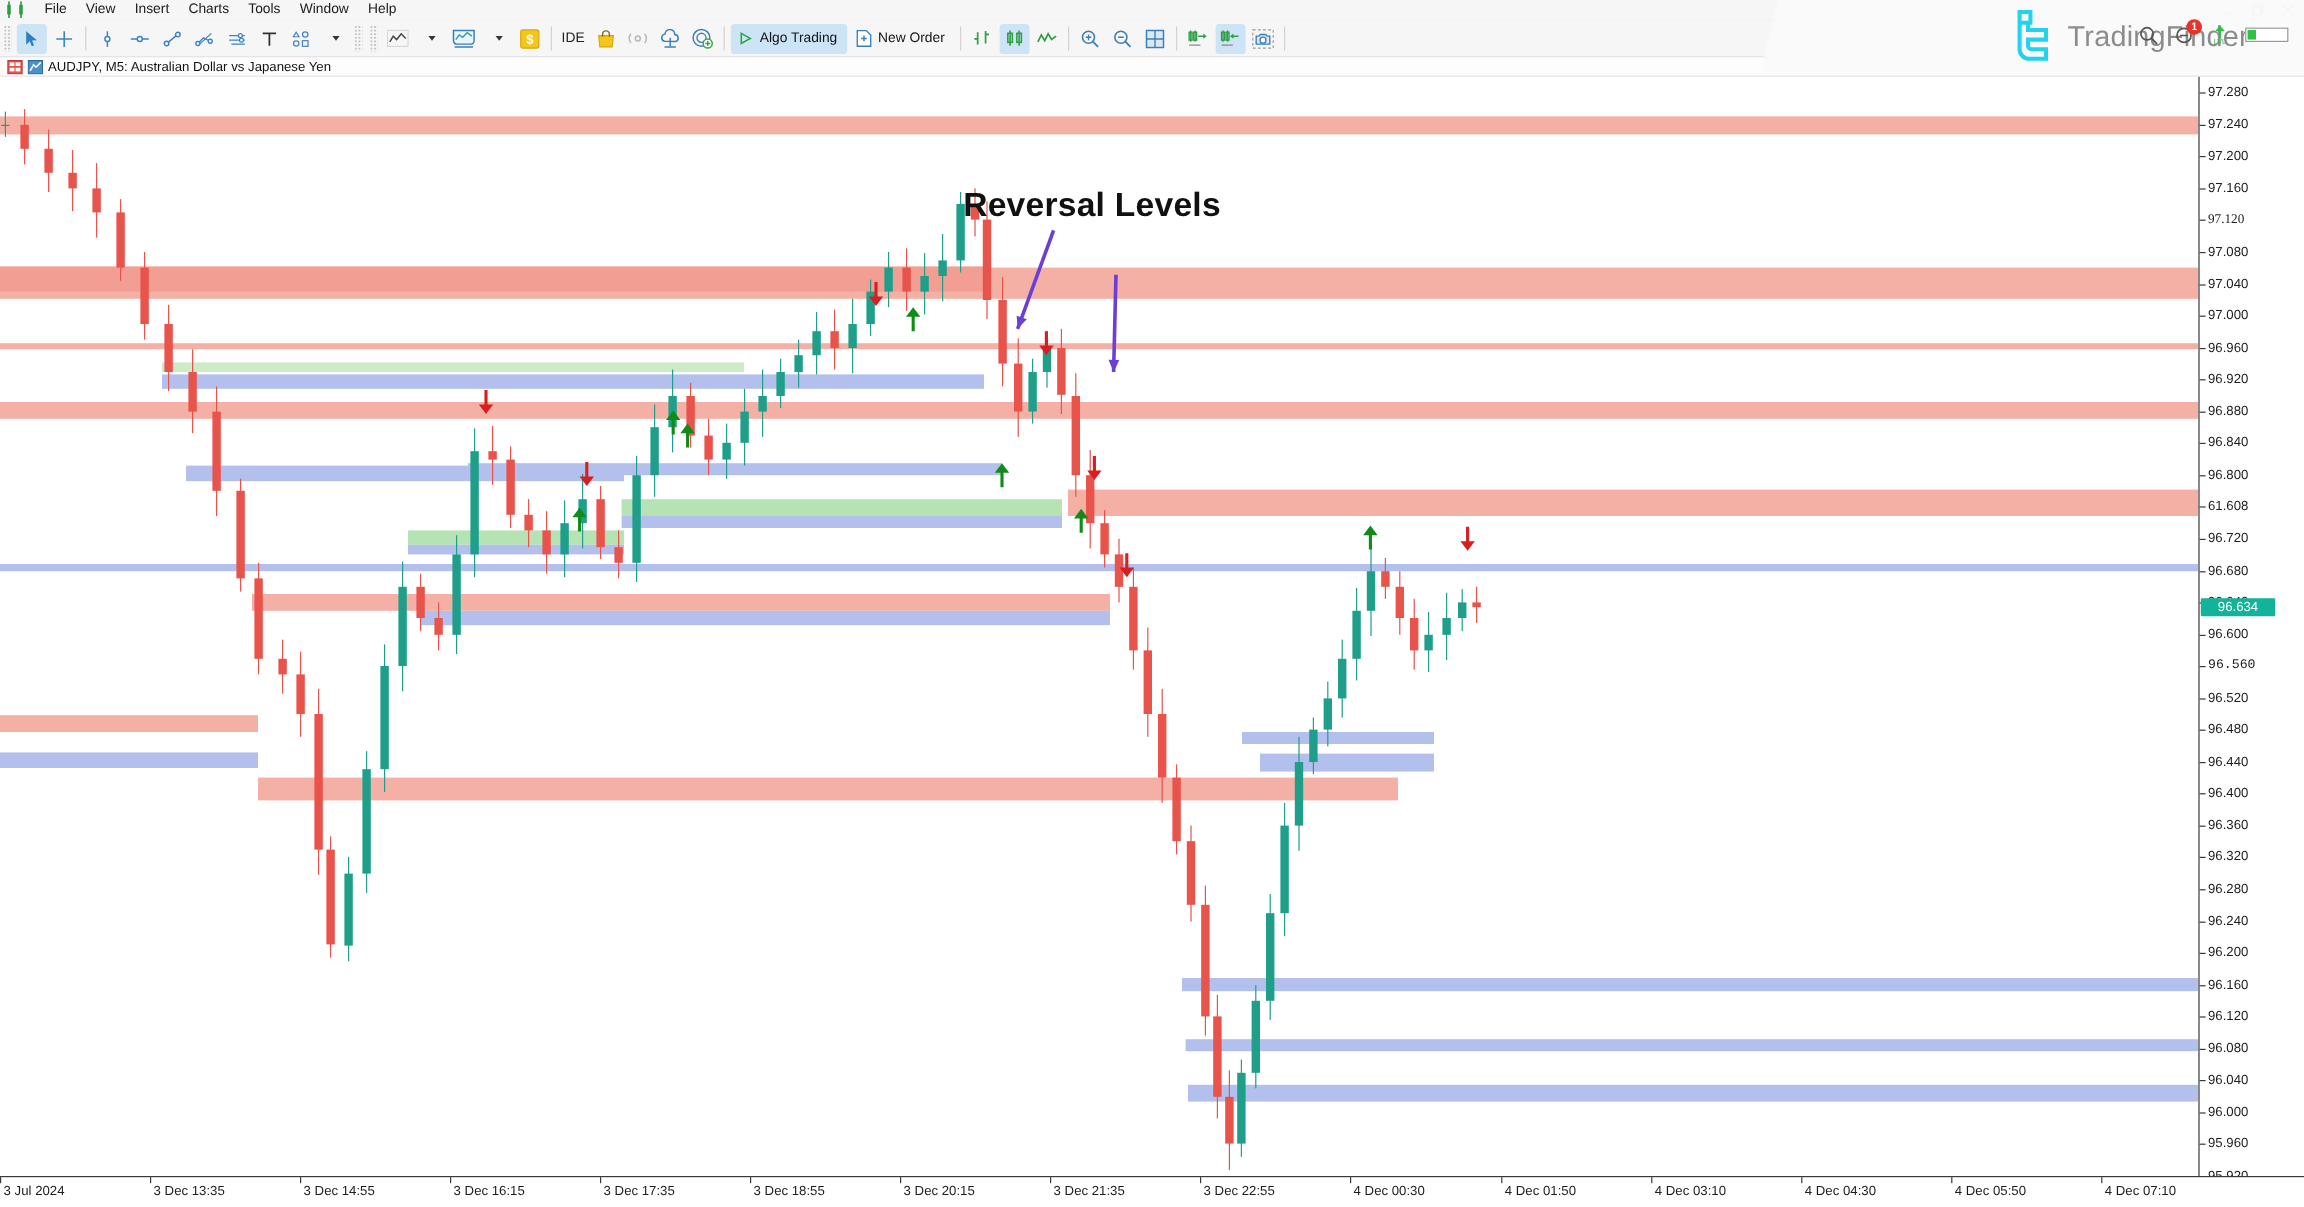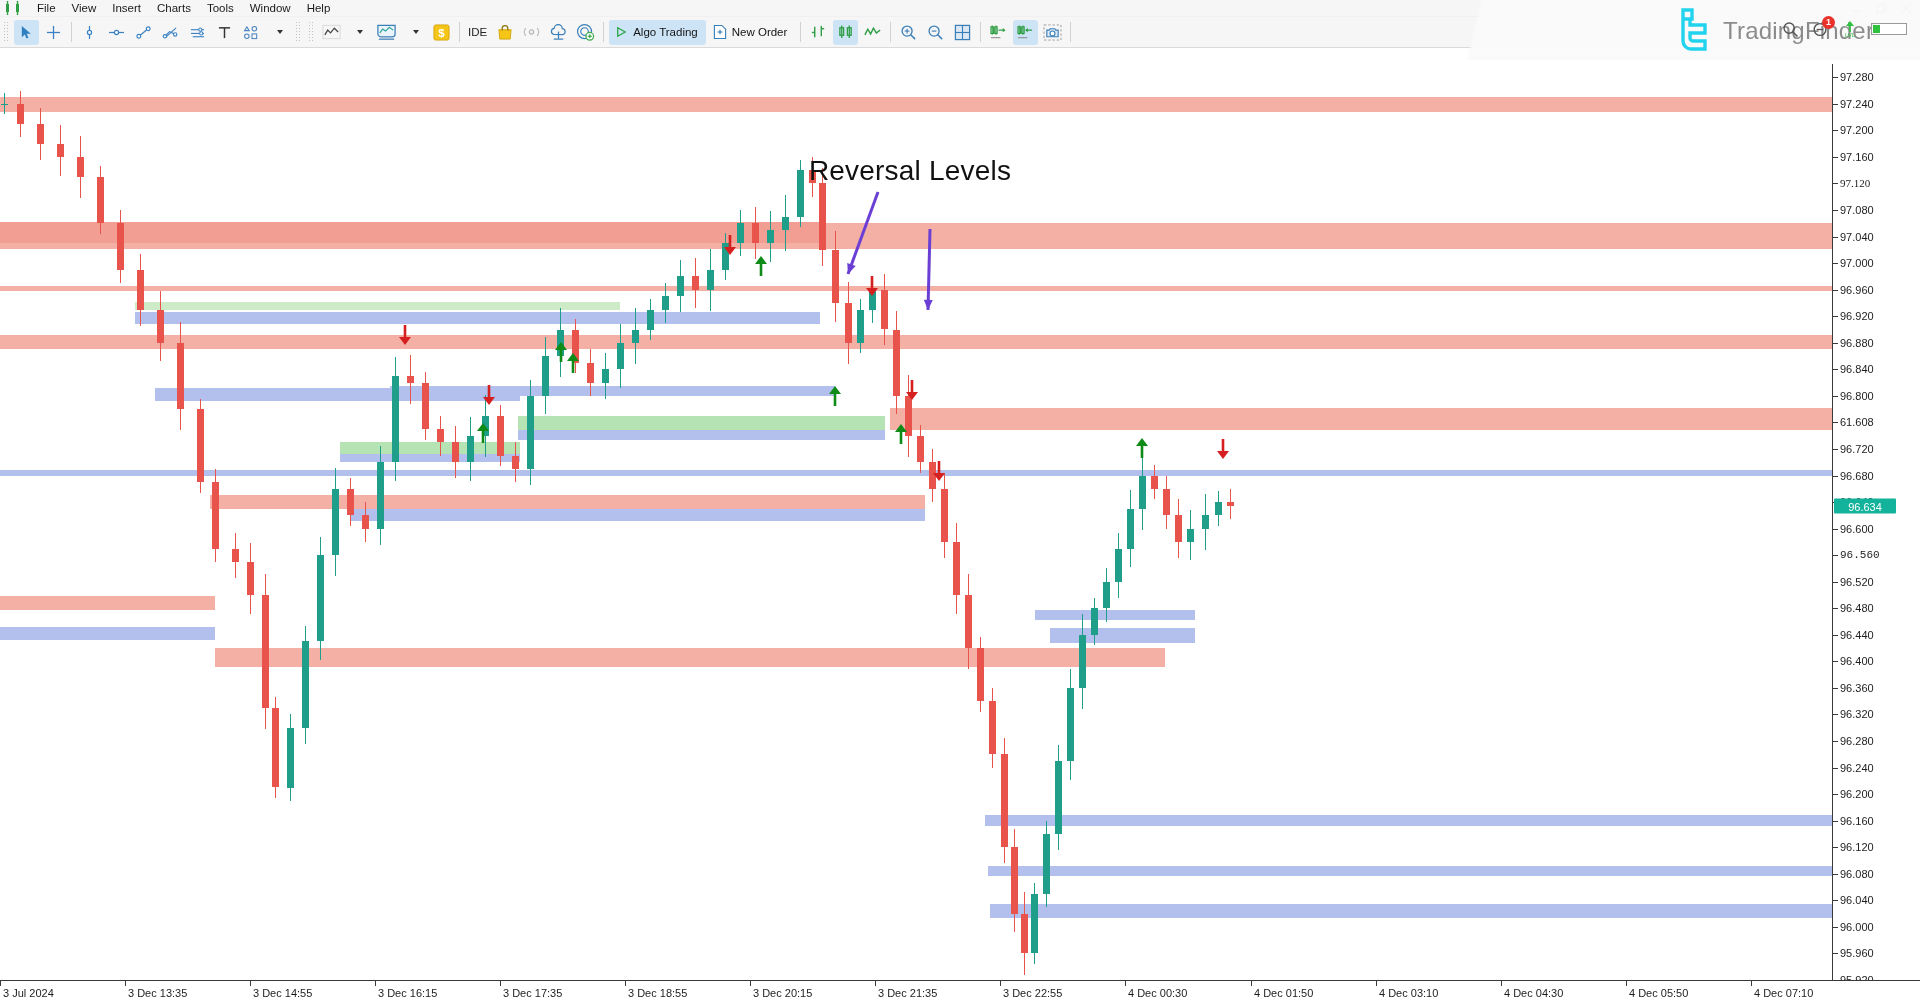--- a/index.html
+++ b/index.html
@@ -125,21 +125,21 @@
 
   .cup   .wick{ background:#1f9e8a; } .cup   .body{ background:#1f9e8a; }
   .cdn   .wick{ background:#e8534b; } .cdn   .body{ background:#e8534b; }
 
   
   .sig { position:absolute; font-size:0; line-height:0; }
   .sig svg { display:block; }
 
   
   .annot {
-    position:absolute; font-size:28px; font-weight:normal; color:#111;
+    position:absolute; font-size:28px; font-weight:bold; color:#111;
     letter-spacing:.2px; white-space:nowrap; z-index:20;
   }
   .parrow { position:absolute; z-index:20; }
 </style>
 </head>
 <body>
 
 <div id="app">
 
   <div class="menubar">
@@ -455,20 +455,38 @@
         <text x="8" y="17" font-size="6" font-family="Liberation Sans, sans-serif" text-anchor="middle" fill="#2ec23f">LVL</text>
       </svg>
     </span>
     <span class="conn-bar">
         <i></i>
       </span>
   </div>
 
   <div class="chartwin">
 
+    <div class="chart-title">
+      <span class="mini-ico">
+        <svg width="13" height="12" viewBox="0 0 13 12">
+          <rect x="0.5" y="0.5" width="12" height="11" fill="#e8534b" stroke="#b83b34"></rect>
+          <rect x="2" y="2" width="4" height="3" fill="#fff"></rect>
+            <rect x="7" y="2" width="4" height="3" fill="#fff"></rect>
+          <rect x="2" y="6.5" width="4" height="3" fill="#fff"></rect>
+            <rect x="7" y="6.5" width="4" height="3" fill="#fff"></rect>
+        </svg>
+      </span>
+      <span class="mini-ico">
+        <svg width="13" height="12" viewBox="0 0 13 12">
+          <rect x="0.5" y="0.5" width="12" height="11" fill="#4a90c9" stroke="#2f6d9e"></rect>
+          <polyline points="2,9 5,4 7,6 11,2" fill="none" stroke="#fff" stroke-width="1.3"></polyline>
+        </svg>
+      </span>
+      <span>AUDJPY, M5:  Australian Dollar vs Japanese Yen</span>
+    </div>
 
     <div class="plot">
       <div id="zones-layer" style="position:absolute;inset:0;">
           <div class="zone" style="left: 0px; top: 33.1884px; width: 1832px; height: 14.6029px; background: rgb(245, 176, 166);"></div>
           <div class="zone" style="left: 0px; top: 159.304px; width: 1832px; height: 25.2232px; background: rgb(245, 176, 166);"></div>
           <div class="zone" style="left: 0px; top: 157.977px; width: 820px; height: 21.2406px; background: rgb(243, 158, 146);"></div>
           <div class="zone" style="left: 0px; top: 221.699px; width: 1832px; height: 5.31014px; background: rgb(245, 176, 166);"></div>
           <div class="zone" style="left: 135px; top: 237.629px; width: 485px; height: 7.96522px; background: rgb(205, 235, 198);"></div>
           <div class="zone" style="left: 135px; top: 248.249px; width: 685px; height: 11.9478px; background: rgb(179, 192, 238);"></div>
           <div class="zone" style="left: 0px; top: 270.817px; width: 1832px; height: 14.6029px; background: rgb(245, 176, 166);"></div>

